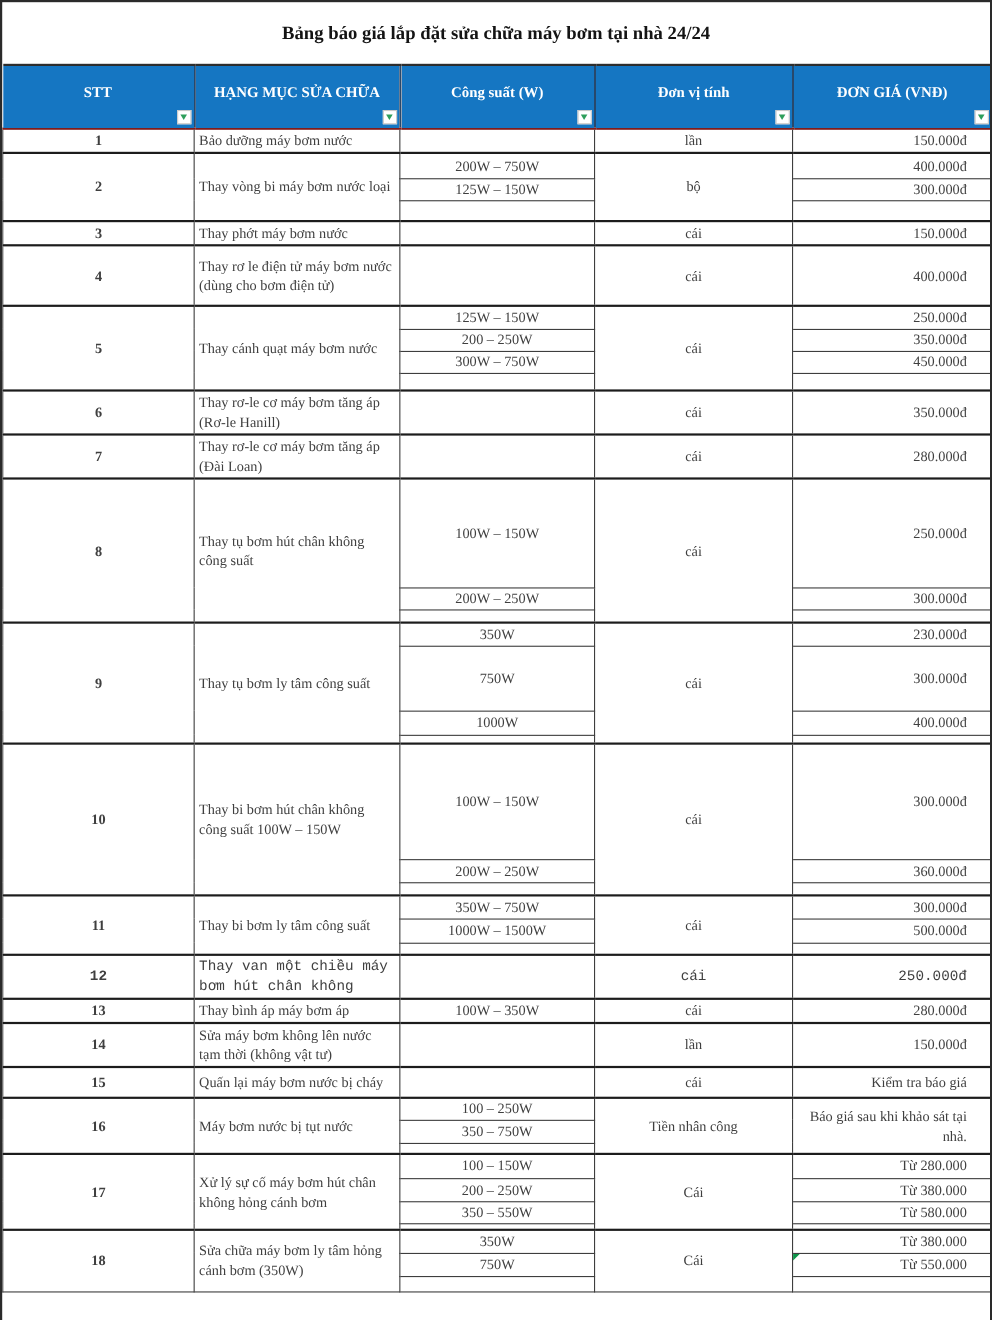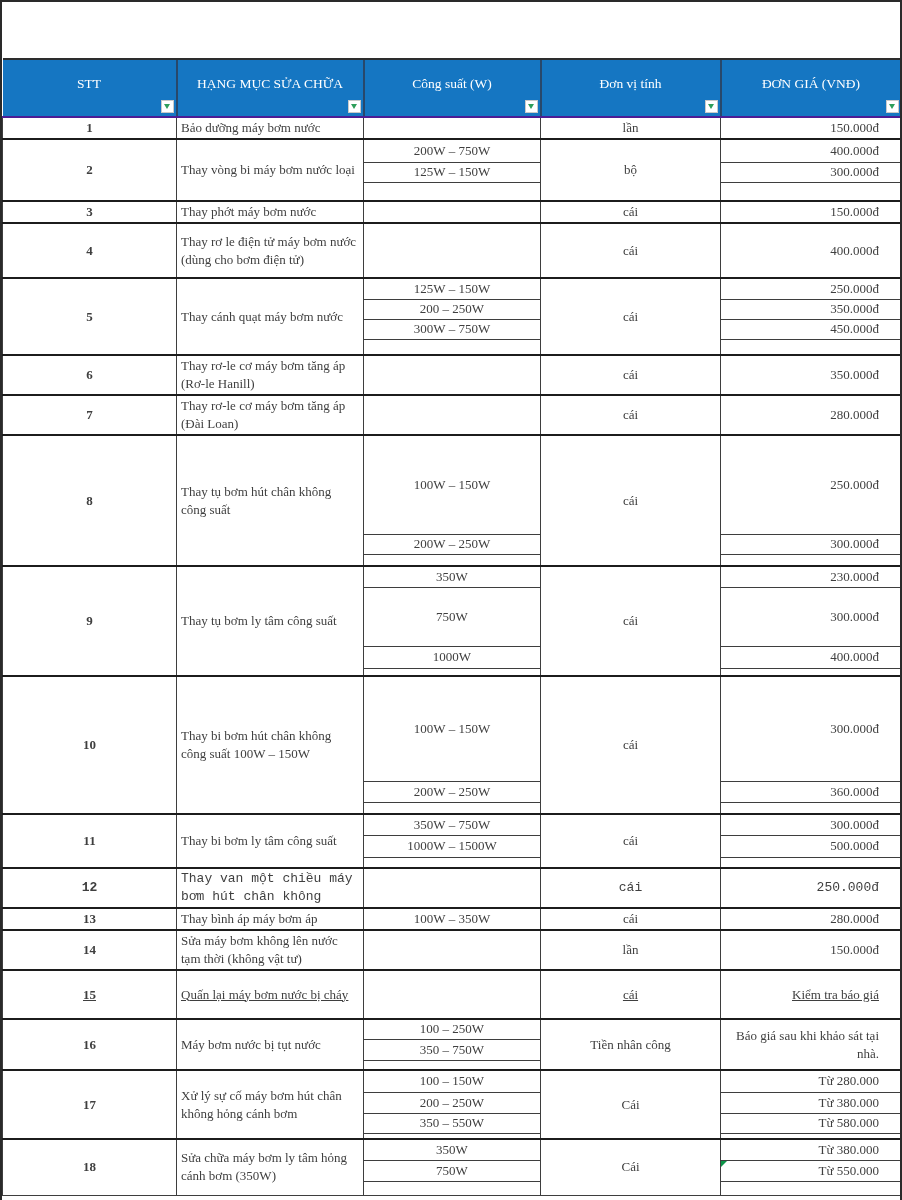--- a/index.html
+++ b/index.html
@@ -17,23 +17,23 @@
     box-sizing:border-box;border:2px solid #2a2a2a;border-bottom:none;
     font-family:"Liberation Serif","DejaVu Serif",serif;color:var(--text);
   }
   .title-block{
     height:56px;display:flex;flex-direction:column;align-items:center;justify-content:center;
     text-align:center;color:#141414;font-weight:bold;font-size:17px;line-height:26px;
   }
   table{border-collapse:collapse;table-layout:fixed;width:898px;}
   col.c-stt{width:174px}col.c-item{width:187px}col.c-power{width:177px}col.c-unit{width:180px}col.c-price{width:180px}
   thead th{
-    background:var(--header-bg);color:var(--header-text);font-weight:normal;font-size:13.5px;
+    background:var(--header-bg);color:var(--header-text);font-weight:bold;font-size:13.5px;
     height:48px;position:relative;vertical-align:middle;text-align:center;
-    border-top:2px solid #2d2d2d;border-bottom:2px solid #4c1d95;border-left:2px solid #28486b;
+    border-top:2px solid #2d2d2d;border-bottom:2px solid #7f1d1d;border-left:2px solid #28486b;
     padding:0 2px 8px 2px;
   }
   thead th:first-child{border-left:none;}
   .filter-btn{
     position:absolute;right:2px;bottom:3px;width:13px;height:13px;background:#ffffff;
     border:1px solid #c9c9c9;box-sizing:border-box;display:flex;align-items:center;justify-content:center;
     cursor:pointer;
   }
   .filter-arrow{
     width:0;height:0;border-left:3.5px solid transparent;border-right:3.5px solid transparent;
@@ -52,20 +52,21 @@
   .corner-flag{
     position:absolute;top:0;left:0;width:0;height:0;
     border-top:6px solid var(--flag);border-right:6px solid transparent;
   }
 </style>
 </head>
 <body>
 
 <div class="sheet">
   <div class="title-block">
+    <div>Bảng báo giá lắp đặt sửa chữa máy bơm tại nhà 24/24</div>
   </div>
   <table>
     <colgroup>
       <col class="c-stt">
         <col class="c-item">
         <col class="c-power">
         <col class="c-unit">
         <col class="c-price">
     </colgroup>
     <thead>
@@ -235,21 +236,21 @@
           <td class="unit">cái</td>
           <td class="price">280.000đ</td>
         </tr>
         <tr class="group-start" style="height: 38px; margin-top: 40px;">
           <td class="stt">14</td>
           <td class="item">Sửa máy bơm không lên nước tạm thời (không vật tư)</td>
           <td class="power"></td>
           <td class="unit">lần</td>
           <td class="price">150.000đ</td>
         </tr>
-        <tr class="group-start" style="height: 49px; text-decoration: underline;">
+        <tr class="group-start" style="height: 28px;">
           <td class="stt">15</td>
           <td class="item">Quấn lại máy bơm nước bị cháy</td>
           <td class="power"></td>
           <td class="unit">cái</td>
           <td class="price">Kiểm tra báo giá</td>
         </tr>
         <tr class="group-start" style="height: 20px;">
           <td class="stt" rowspan="3">16</td>
           <td class="item" rowspan="3">Máy bơm nước bị tụt nước</td>
           <td class="power">100 – 250W</td>

